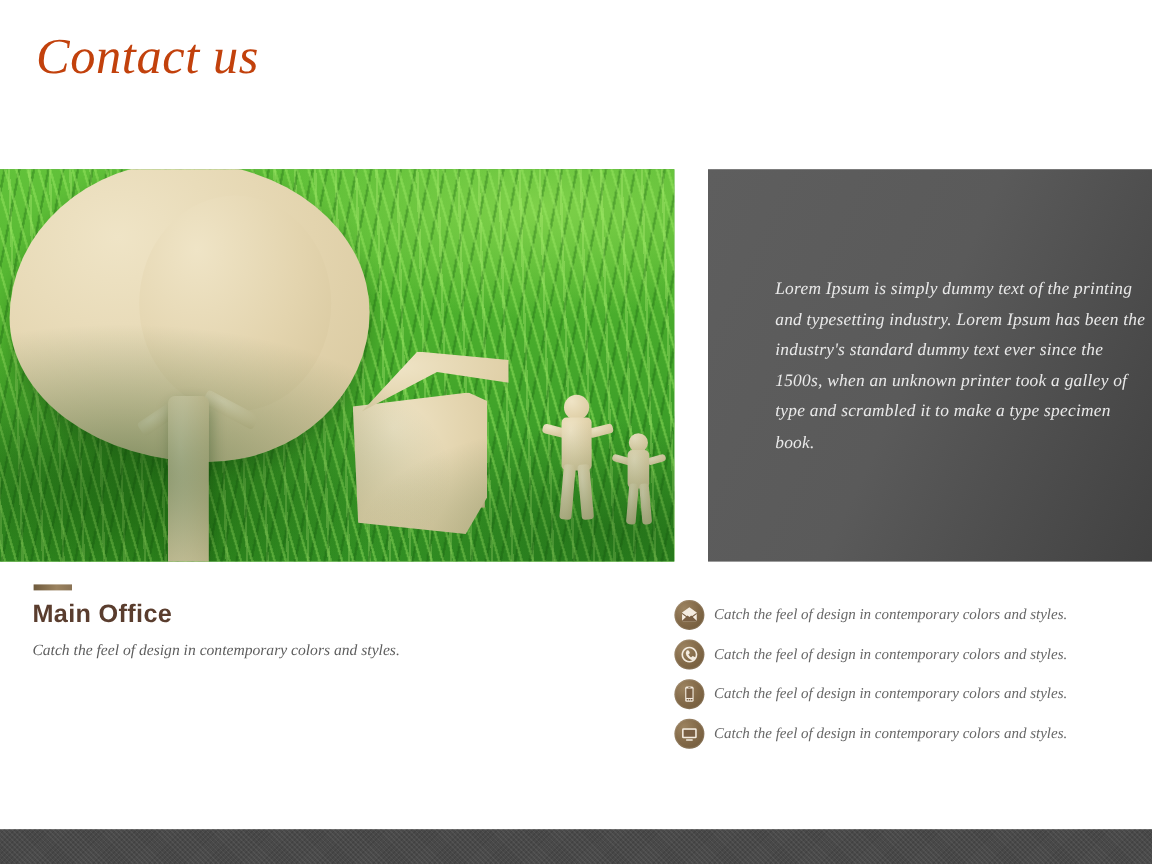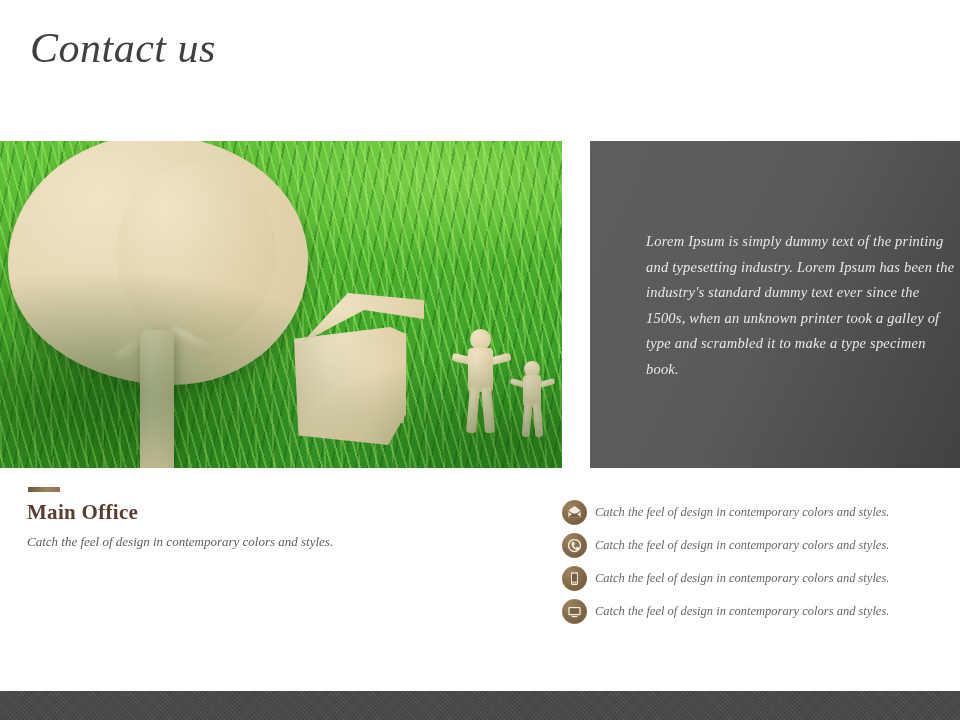--- a/index.html
+++ b/index.html
@@ -26,21 +26,21 @@
 
   
   .title {
     position: absolute;
     left: 30px;
     top: 20px;
     font-family: "Liberation Serif", serif;
     font-style: italic;
     font-size: 42px;
     line-height: 56px;
-    color: #404040;
+    color: #c2410c;
     letter-spacing: 0.5px;
     white-space: nowrap;
   }
 
   
   .hero {
     position: absolute;
     left: 0;
     top: 141px;
     width: 960px;
@@ -221,21 +221,21 @@
     left: 28px;
     top: 487px;
     width: 32px;
     height: 5px;
     background: linear-gradient(90deg, #6f5a3c 0%, #9b8360 60%, #8a7355 100%);
   }
   .office-title {
     position: absolute;
     left: 27px;
     top: 498px;
-    font-family: Liberation Serif, serif;
+    font-family: Liberation Sans, sans-serif;
     font-weight: bold;
     font-size: 21px;
     line-height: 28px;
     color: #5a3d2e;
     letter-spacing: 0.3px;
     white-space: nowrap;
   }
   .office-sub {
     position: absolute;
     left: 27px;

